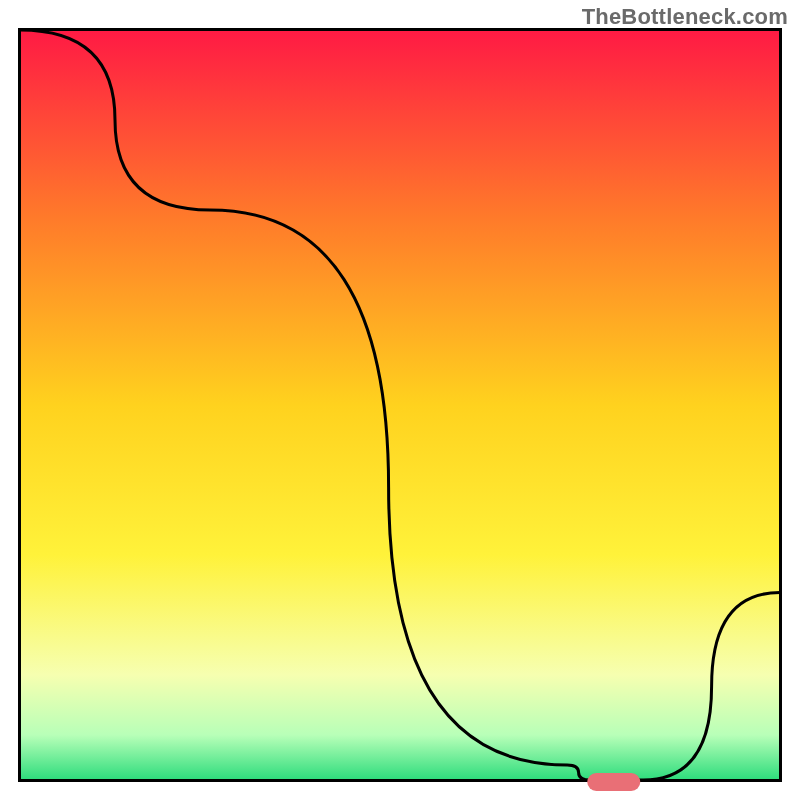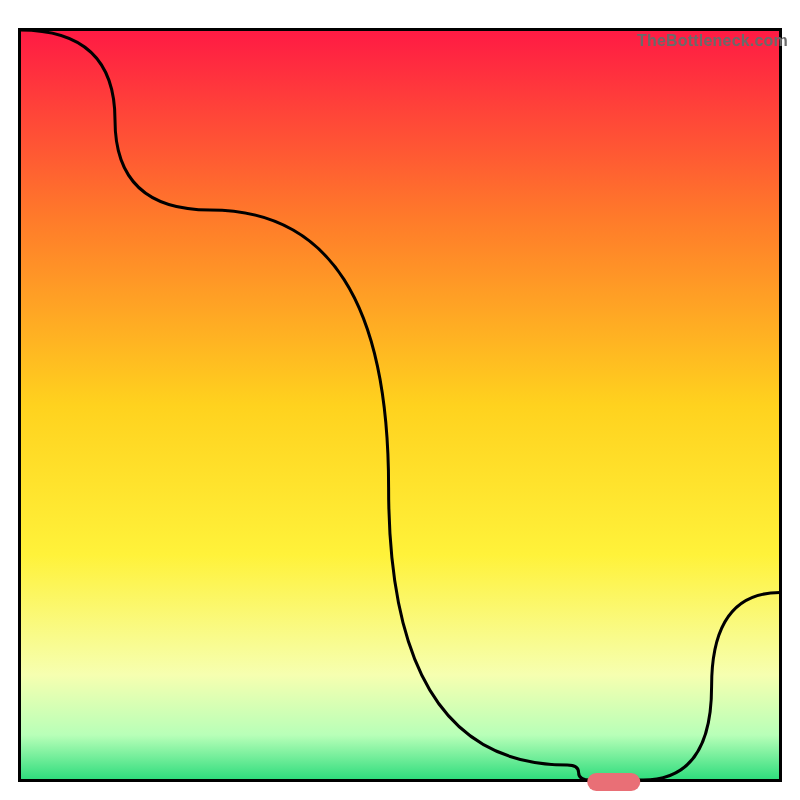--- a/index.html
+++ b/index.html
@@ -13,27 +13,26 @@
   }
   .wrap {
     position: relative;
     width: 800px;
     height: 800px;
   }
   .watermark {
     position: absolute;
     top: 4px;
     right: 12px;
-    font-size: 16px;
+    font-size: 22px;
     font-weight: 600;
     color: #6a6a6a;
     letter-spacing: 0.2px;
     z-index: 10;
     user-select: none;
-    margin-top: 28px;
   }
   .frame {
     position: absolute;
     left: 18px;
     right: 18px;
     top: 28px;
     bottom: 18px;
   }
   svg.chart {
     width: 100%;

